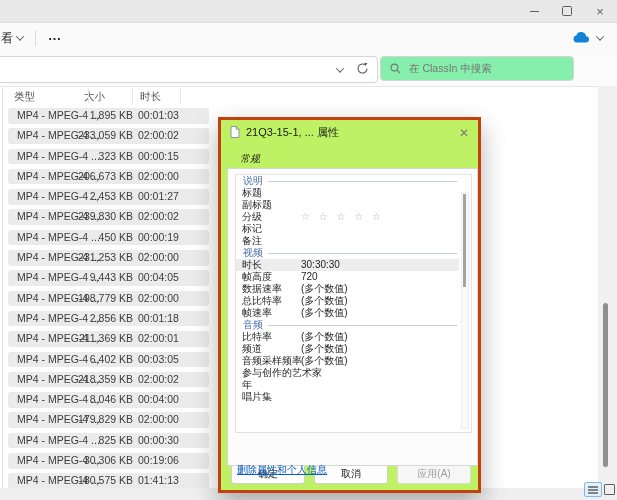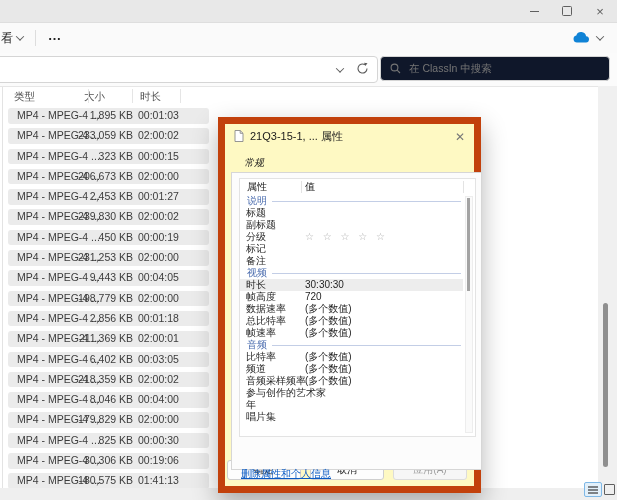--- a/index.html
+++ b/index.html
@@ -20,21 +20,21 @@
   .view-btn{display:flex;align-items:center;gap:4px;padding:0 6px 0 1px;height:24px;font-size:12px;color:#222;}
   .chev{width:5px;height:5px;border-right:1px solid #5f5f5f;border-bottom:1px solid #5f5f5f;transform:rotate(45deg) translate(-1px,-1px);display:inline-block;}
   .tb-divider{width:1px;height:16px;background:#ddd;margin:0 6px;}
   .more-btn{font-size:13px;font-weight:bold;color:#222;letter-spacing:1px;padding:0 6px;}
   .tb-right{position:absolute;right:14px;top:0;height:30px;display:flex;align-items:center;gap:7px;}
 
   
   .navrow{position:absolute;left:0;top:53px;width:617px;height:33px;background:#fbfbfb;border-bottom:1px solid #e6e6e6;}
   .addressbox{position:absolute;left:-8px;top:3px;width:384px;height:25px;background:#fff;border:1px solid #d5d5d5;border-radius:4px;}
   .addr-icons{position:absolute;right:8px;top:0;height:25px;display:flex;align-items:center;gap:13px;}
-  .searchbox{position:absolute;left:380px;top:3px;width:230px;height:25px;background:#0f172a;border:1px solid #d5d5d5;border-radius:4px;display:flex;align-items:center;padding-left:9px;box-sizing:border-box;gap:8px;}
+  .searchbox{position:absolute;left:380px;top:3px;width:194px;height:25px;background:#86efac;border:1px solid #d5d5d5;border-radius:4px;display:flex;align-items:center;padding-left:9px;box-sizing:border-box;gap:8px;}
   .search-ph{font-size:10.5px;color:#757575;}
 
   
   .left-rule{position:absolute;left:2px;top:87px;width:1px;height:401px;background:#e3e3e3;}
   .list-header{position:absolute;left:0;top:88px;width:606px;height:17px;font-size:10.5px;color:#555;}
   .lh-type{position:absolute;left:14px;top:2px;}
   .lh-size{position:absolute;left:84px;top:2px;}
   .lh-dur{position:absolute;left:140px;top:2px;}
   .lh-sep{position:absolute;top:1px;width:1px;height:14px;background:#e5e5e5;}
   .file-list{position:absolute;left:8px;top:108px;width:201px;}
@@ -44,21 +44,21 @@
   .c-dur{position:absolute;left:130px;white-space:nowrap;}
 
   
   .gutter{position:absolute;left:598px;top:86px;width:19px;height:402px;background:#f0f0f0;}
   .main-thumb{position:absolute;left:603px;top:303px;width:5px;height:164px;background:#8f8f8f;border-radius:2.5px;}
   .statusbar{position:absolute;left:0;top:488px;width:617px;height:12px;background:#efefef;}
   .view-details-btn{position:absolute;left:584px;top:482px;width:16px;height:13px;background:#e3f0fa;border:1px solid #7fb8e6;border-radius:2px;display:flex;align-items:center;justify-content:center;}
   .view-thumb-btn{position:absolute;left:604px;top:484px;width:9px;height:9px;border:1px solid #5f5f5f;border-radius:1px;background:transparent;}
 
   
-  .dialog{position:absolute;left:218px;top:117px;width:263px;height:376px;background:#fef9c3;border:7px solid #c2410c;box-shadow:0 10px 24px rgba(0,0,0,0.30);box-sizing:border-box;}
+  .dialog{position:absolute;left:218px;top:117px;width:263px;height:376px;background:#bef264;border:3px solid #c2410c;box-shadow:0 10px 24px rgba(0,0,0,0.30);box-sizing:border-box;}
   .dlg-titlebar{position:absolute;left:0;top:0;right:0;height:25px;display:flex;align-items:center;padding:0 9px;gap:6px;}
   .dlg-title{font-size:11px;color:#1a1a1a;white-space:nowrap;}
   .dlg-close{margin-left:auto;font-size:12px;color:#777;line-height:1;}
   .tabs{position:absolute;left:0;top:25px;right:0;height:23px;display:flex;align-items:flex-end;padding-left:9px;z-index:2;}
   .tab{height:18px;line-height:18px;padding:0 10px;font-size:10px;color:#1a1a1a;font-style:italic;}
   .tab.active{background:#fcfcfc;border:1px solid #d6d6d6;border-bottom:none;height:22px;line-height:21px;margin-bottom:-1px;border-radius:2px 2px 0 0;}
   .tab-page{position:absolute;left:6px;top:48px;width:251px;height:298px;background:#fcfcfc;border:1px solid #d6d6d6;box-sizing:border-box;z-index:1;}
 
   .detail-list{position:absolute;left:7px;top:5px;width:237px;height:259px;background:#fff;border:1px solid #e3e3e3;overflow:hidden;box-sizing:border-box;}
   .dl-header{position:relative;height:16px;line-height:16px;font-size:10px;color:#1a1a1a;}
@@ -273,26 +273,20 @@
           </svg>
       </span>
       <span class="dlg-title">21Q3-15-1, ... 属性</span>
       <span class="dlg-close">✕</span>
     </div>
     <div class="tabs">
       <div class="tab">常规</div>
     </div>
     <div class="tab-page">
       <div class="detail-list">
-        <div class="dl-header">
-          <span class="dlh-prop">属性</span>
-          <span class="dlh-val">值</span>
-          <span class="dlh-sep1"></span>
-          <span class="dlh-sep2"></span>
-        </div>
         <div>
             <div class="dl-section">
               <span class="dl-section-name">说明</span>
               <span class="dl-section-line"></span>
             </div>
             <div class="dl-row">
               <span class="dl-label">标题</span>
               <span class="dl-value"></span>
             </div>
             <div class="dl-row">

